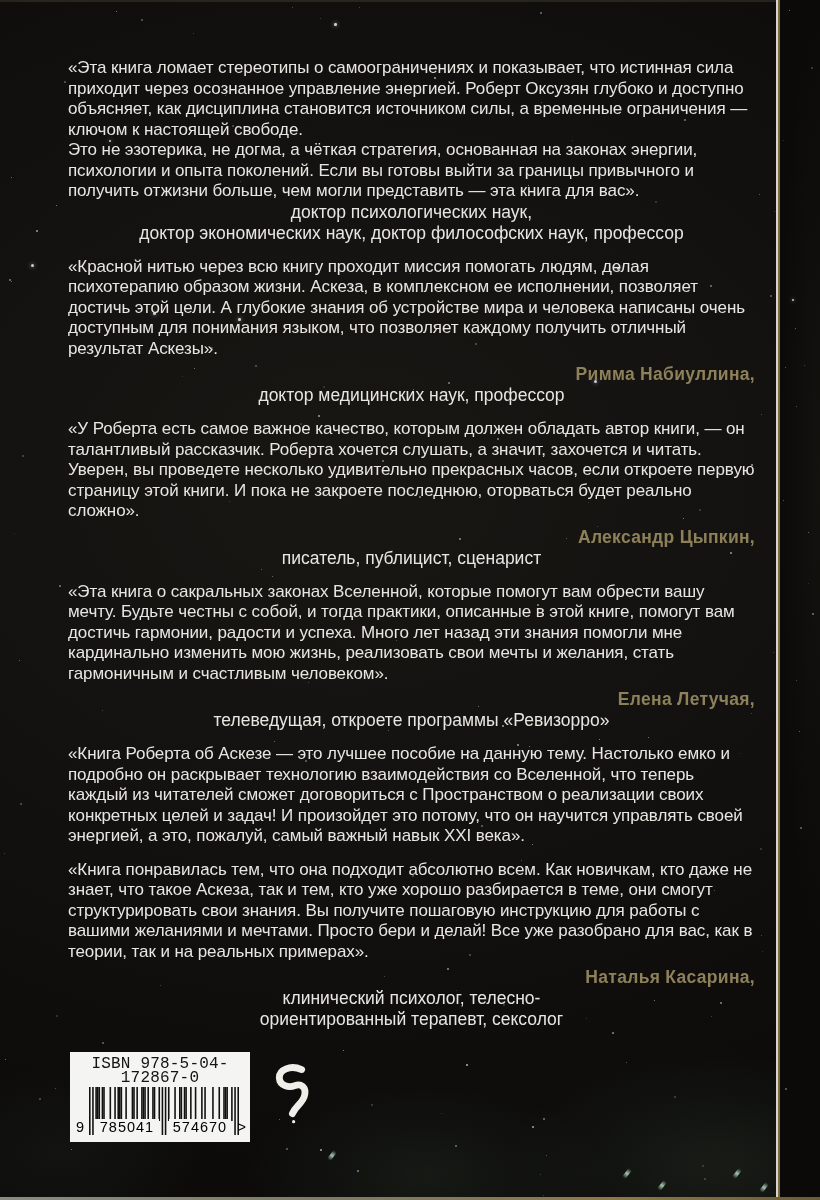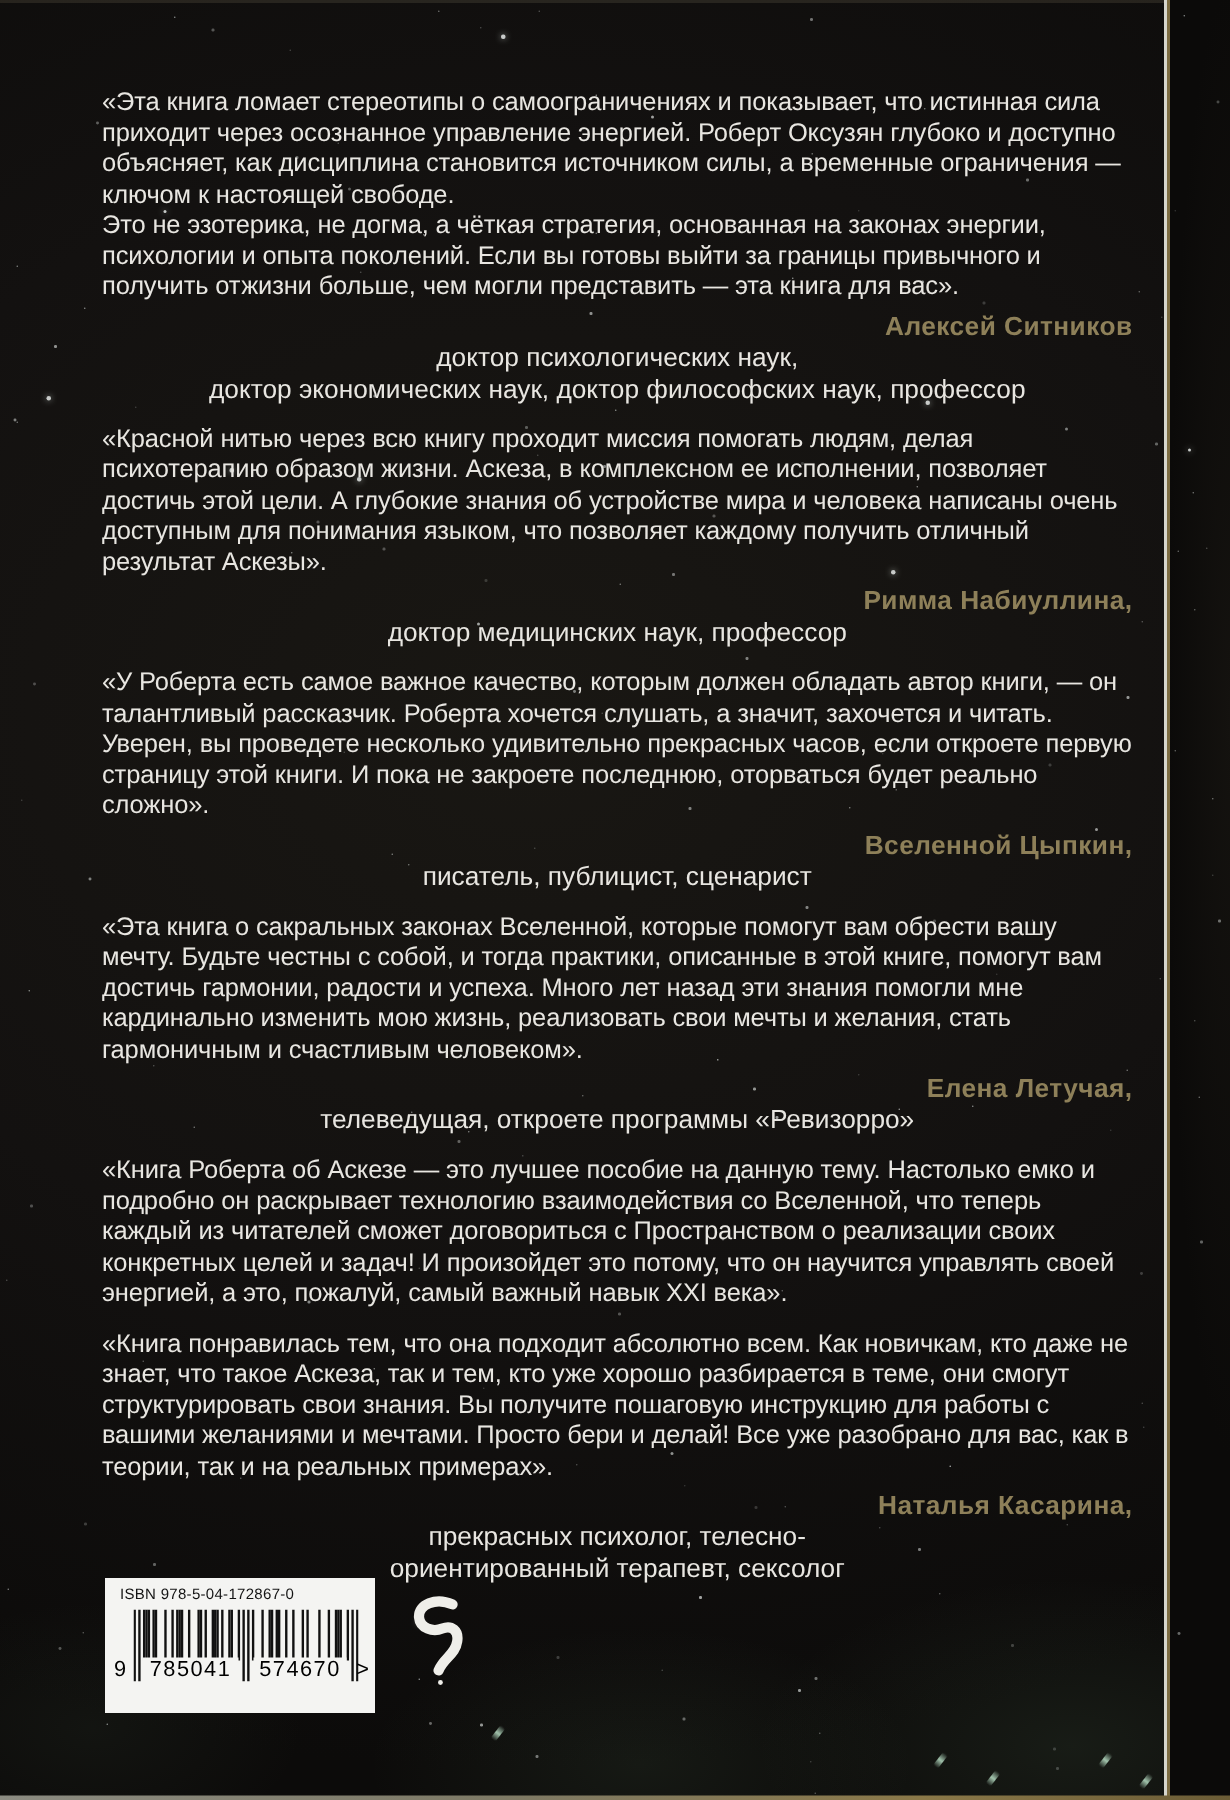--- a/index.html
+++ b/index.html
@@ -39,21 +39,21 @@
   }
   .credentials {
     text-align:center; color:#e8e6e1; font-size:17.5px; line-height:21px;
     white-space:pre-line;
   }
   
   .barcode-box {
     position:absolute; left:70px; top:1052px; width:180px; height:90px;
     background:#f4f4f2; padding:5px 10px 0 10px;
   }
-  .isbn-label { color:#141414; font-size:10px; letter-spacing:0.2px; line-height:14px; }
+  .isbn-label { color:#141414; font-size:16px; letter-spacing:0.2px; text-align:center; line-height:14px;font-family:Liberation Mono, monospace; }
   .bars-wrap { position:relative; height:68px; margin-top:2px; }
   .bars-wrap svg { position:absolute; left:9px; top:0; }
   .digits { position:absolute; left:0; right:0; top:32px; height:17px; color:#000; font-size:14.5px; line-height:17px; }
   .digits span { position:absolute; }
   .digit-first { left:-4px; }
   .digit-g1 { left:15px; width:64px; background:#f4f4f2; text-align:center; letter-spacing:1px; }
   .digit-g2 { left:89px; width:62px; background:#f4f4f2; text-align:center; letter-spacing:1px; }
   .digit-gt { right:-6px; }
   
   .logo { position:absolute; left:274px; top:1064px; }
@@ -250,51 +250,50 @@
         <div class="sparkle" style="left: 660px; top: 1180px;"></div>
         <div class="sparkle" style="left: 735px; top: 1168px;"></div>
         <div class="sparkle" style="left: 762px; top: 1182px;"></div>
         <div class="sparkle" style="left: 330px; top: 1150px;"></div>
       </div>
 
     <div class="content" id="reviews-container">
       <section class="review">
         <p class="quote">«Эта книга ломает стереотипы о самоограничениях и показывает, что истинная сила приходит через осознанное управление энергией. Роберт Оксузян глубоко и доступно объясняет, как дисциплина становится источником силы, а временные ограничения — ключом к настоящей свободе.
 Это не эзотерика, не догма, а чёткая стратегия, основанная на законах энергии, психологии и опыта поколений. Если вы готовы выйти за границы привычного и получить отжизни больше, чем могли представить — эта книга для вас».</p>
-        <div class="author-name">Алексей Ситников</div>
         <div class="credentials">доктор психологических наук,
 доктор экономических наук, доктор философских наук, профессор</div>
       </section>
 
       <section class="review">
         <p class="quote">«Красной нитью через всю книгу проходит миссия помогать людям, делая психотерапию образом жизни. Аскеза, в комплексном ее исполнении, позволяет достичь этой цели. А глубокие знания об устройстве мира и человека написаны очень доступным для понимания языком, что позволяет каждому получить отличный результат Аскезы».</p>
         <div class="author-name">Римма Набиуллина,</div>
         <div class="credentials">доктор медицинских наук, профессор</div>
       </section>
 
       <section class="review">
         <p class="quote">«У Роберта есть самое важное качество, которым должен обладать автор книги, — он талантливый рассказчик. Роберта хочется слушать, а значит, захочется и читать. Уверен, вы проведете несколько удивительно прекрасных часов, если откроете первую страницу этой книги. И пока не закроете последнюю, оторваться будет реально сложно».</p>
-        <div class="author-name">Вселенной Цыпкин,</div>
+        <div class="author-name">Александр Цыпкин,</div>
         <div class="credentials">писатель, публицист, сценарист</div>
       </section>
 
       <section class="review">
         <p class="quote">«Эта книга о сакральных законах Вселенной, которые помогут вам обрести вашу мечту. Будьте честны с собой, и тогда практики, описанные в этой книге, помогут вам достичь гармонии, радости и успеха. Много лет назад эти знания помогли мне кардинально изменить мою жизнь, реализовать свои мечты и желания, стать гармоничным и счастливым человеком».</p>
         <div class="author-name">Елена Летучая,</div>
         <div class="credentials">телеведущая, откроете программы «Ревизорро»</div>
       </section>
 
       <section class="review">
         <p class="quote">«Книга Роберта об Аскезе — это лучшее пособие на данную тему. Настолько емко и подробно он раскрывает технологию взаимодействия со Вселенной, что теперь каждый из читателей сможет договориться с Пространством о реализации своих конкретных целей и задач! И произойдет это потому, что он научится управлять своей энергией, а это, пожалуй, самый важный навык XXI века».</p>
       </section>
 
       <section class="review">
         <p class="quote">«Книга понравилась тем, что она подходит абсолютно всем. Как новичкам, кто даже не знает, что такое Аскеза, так и тем, кто уже хорошо разбирается в теме, они смогут структурировать свои знания. Вы получите пошаговую инструкцию для работы с вашими желаниями и мечтами. Просто бери и делай! Все уже разобрано для вас, как в теории, так и на реальных примерах».</p>
         <div class="author-name">Наталья Касарина,</div>
-        <div class="credentials">прекрасных психолог, телесно-
+        <div class="credentials">клинический психолог, телесно-
 ориентированный терапевт, сексолог</div>
       </section>
     </div>
 
     <div class="barcode-box">
       <div class="isbn-label">ISBN 978-5-04-172867-0</div>
       <div class="bars-wrap">
         <svg id="barcode-svg" width="150" height="48" viewBox="0 0 95 48" preserveAspectRatio="none">
             <rect x="0" y="0" width="1" height="48" fill="#111"></rect>
             <rect x="2" y="0" width="1" height="48" fill="#111"></rect>

